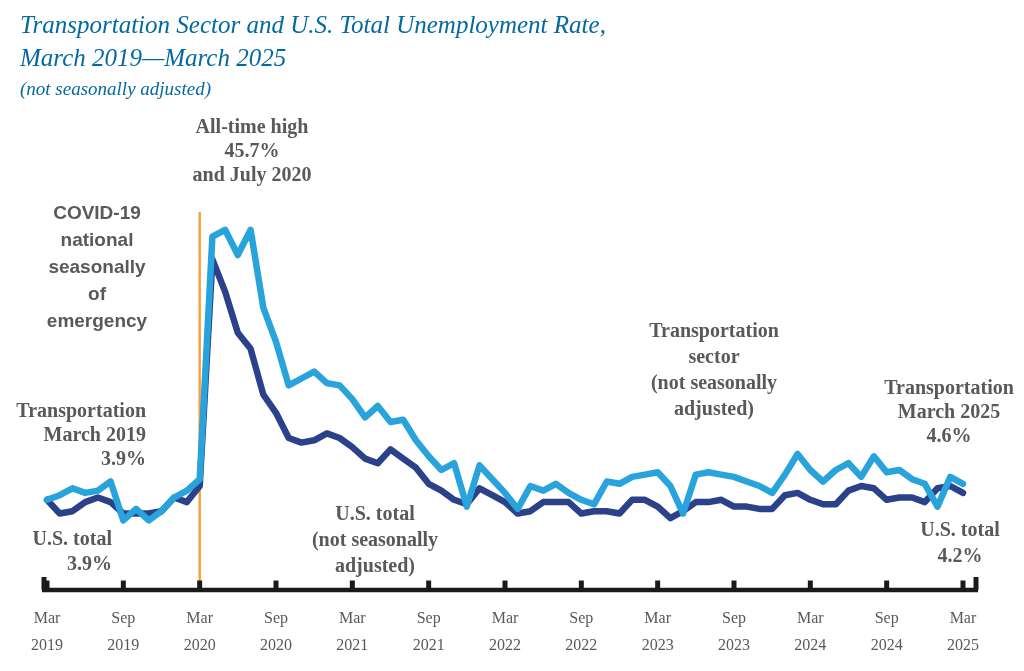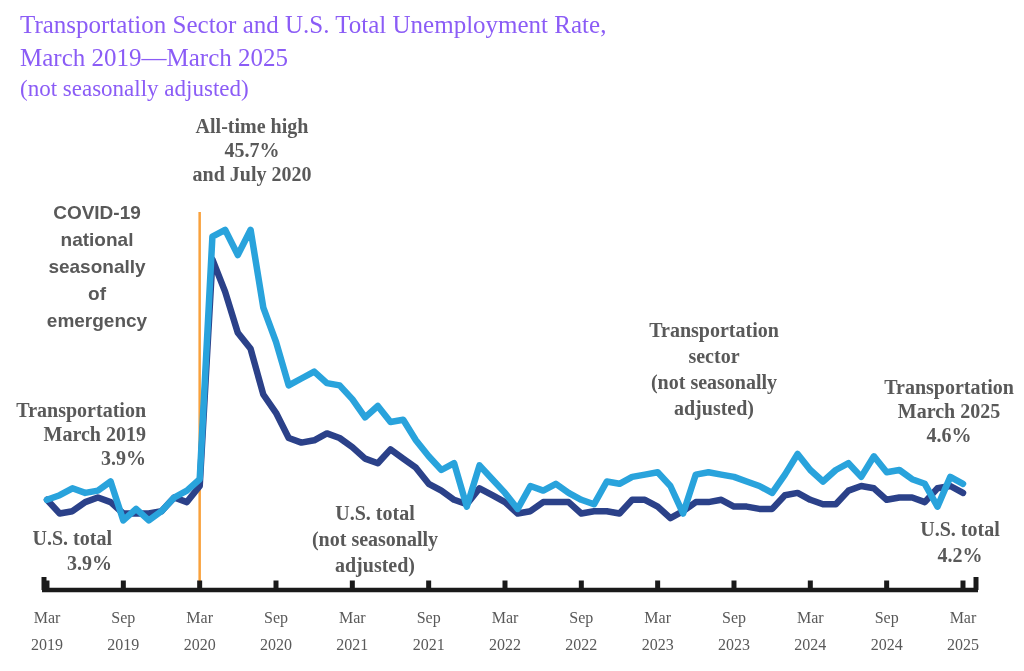--- a/index.html
+++ b/index.html
@@ -1,23 +1,23 @@
 <!DOCTYPE html>
 <html><head>
 <meta charset="utf-8">
 <style>
   html,body{margin:0;padding:0;background:#ffffff;}
   .stage{
     position:relative;width:1024px;height:671px;background:#ffffff;
     overflow:hidden;font-family:"Liberation Serif",serif;
   }
   .stage svg{position:absolute;left:0;top:0;}
-  .title-block{position:absolute;left:20px;top:8px;color:#8b5cf6;}
+  .title-block{position:absolute;left:20px;top:8px;color:#0369a1;font-style:italic;}
   .title-line{font-size:25px;line-height:33px;white-space:nowrap;}
-  .title-line.small{font-size:23px;line-height:30px;}
+  .title-line.small{font-size:19px;line-height:30px;}
   .ann{position:absolute;color:#595959;font-weight:bold;}
   .ann div{white-space:nowrap;}
   .ann-ath{left:152px;top:114px;width:200px;text-align:center;font-size:20px;line-height:24px;}
   .ann-covid{left:17px;top:199px;width:160px;text-align:center;font-weight:bold;
              font-family:"Liberation Sans",sans-serif;font-size:19px;line-height:27px;}
   .ann-t2019{left:0px;top:398px;width:146px;text-align:right;font-size:20px;line-height:24px;}
   .ann-us2019{left:8px;top:526px;width:104px;text-align:right;font-size:20px;line-height:25px;}
   .ann-usseries{left:285px;top:500px;width:180px;text-align:center;font-size:20px;line-height:26px;}
   .ann-tseries{left:614px;top:317px;width:200px;text-align:center;font-size:20px;line-height:26px;}
   .ann-t2025{left:858px;top:375px;width:182px;text-align:center;font-size:20px;line-height:24px;}

